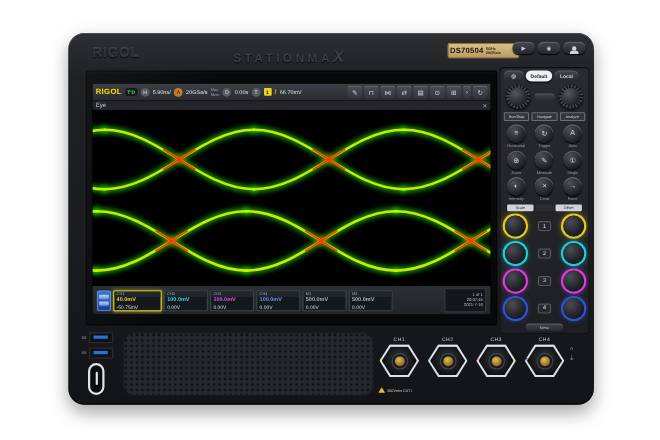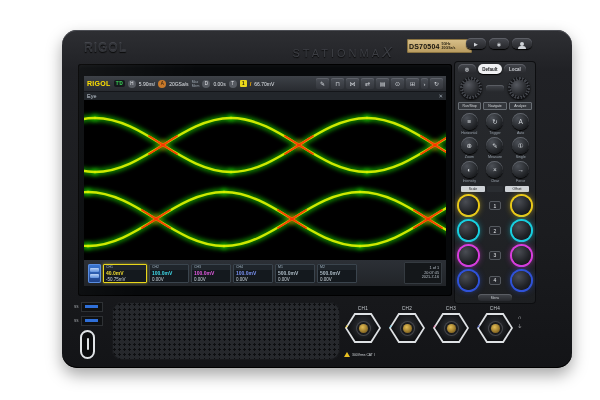--- a/index.html
+++ b/index.html
@@ -2,27 +2,27 @@
 <html><head>
 <meta charset="utf-8">
 <style>
   html,body{margin:0;padding:0;width:600px;height:400px;overflow:hidden;background:#ffffff;
     font-family:"Liberation Sans",sans-serif;}
   .stage{position:relative;width:600px;height:400px;background:#fff;}
 
   
   .device{position:absolute;left:62px;top:30px;width:478px;height:338px;border-radius:15px;
     background:linear-gradient(180deg,#2e2f33 0%,#202125 12%,#1b1c1f 60%,#131417 100%);
-    box-shadow:0 7px 16px rgba(0,0,0,.35), inset 0 1px 0 #4c4e54, inset 0 -1px 0 #000;padding-left:32px;}
+    box-shadow:0 7px 16px rgba(0,0,0,.35), inset 0 1px 0 #4c4e54, inset 0 -1px 0 #000;}
 
   
   .bezel-logo{position:absolute;left:22px;top:11px;font-size:12px;font-weight:bold;letter-spacing:1px;
     color:#33353a;text-shadow:0 1px 1px #0a0a0a, 0 -1px 0 #44464c;}
-  .series{position:absolute;left:150px;top:13px;width:180px;text-align:right;font-size:11px;
-    font-weight:normal;letter-spacing:3px;color:#3c3e44;text-shadow:0 1px 1px #0a0a0a;}
+  .series{position:absolute;left:150px;top:13px;width:180px;text-align:left;font-size:11px;
+    font-weight:bold;letter-spacing:3px;color:#3c3e44;text-shadow:0 1px 1px #0a0a0a;}
   .series .bigx{font-size:15px;letter-spacing:0;font-style:italic;}
   .badge{position:absolute;left:345px;top:9px;width:61px;height:14px;border-radius:2px;
     background:linear-gradient(180deg,#d9c18b,#b89a5e);display:flex;align-items:center;padding:0 2px;
     box-shadow:inset 0 0 0 1px #8a7340;}
   .badge .model{font-size:7px;font-weight:bold;color:#15130c;letter-spacing:.2px;}
   .badge .subs{margin-left:2px;display:flex;flex-direction:column;line-height:4px;}
   .badge .subs span{font-size:3.5px;color:#2b2413;font-weight:bold;}
   .top-btns{position:absolute;left:404px;top:8px;display:flex;gap:3px;}
   .tbtn{width:20px;height:11px;border-radius:5px;background:linear-gradient(180deg,#46484e,#26272b);
     box-shadow:inset 0 1px 0 #5c5e65, 0 1px 1px #000;display:flex;align-items:center;justify-content:center;

